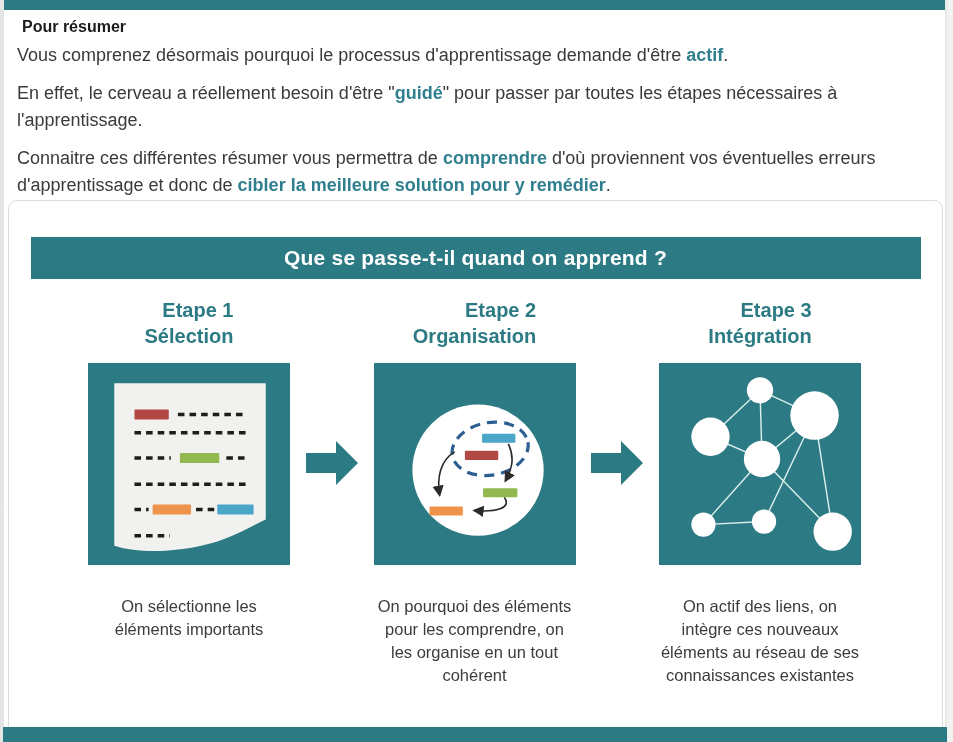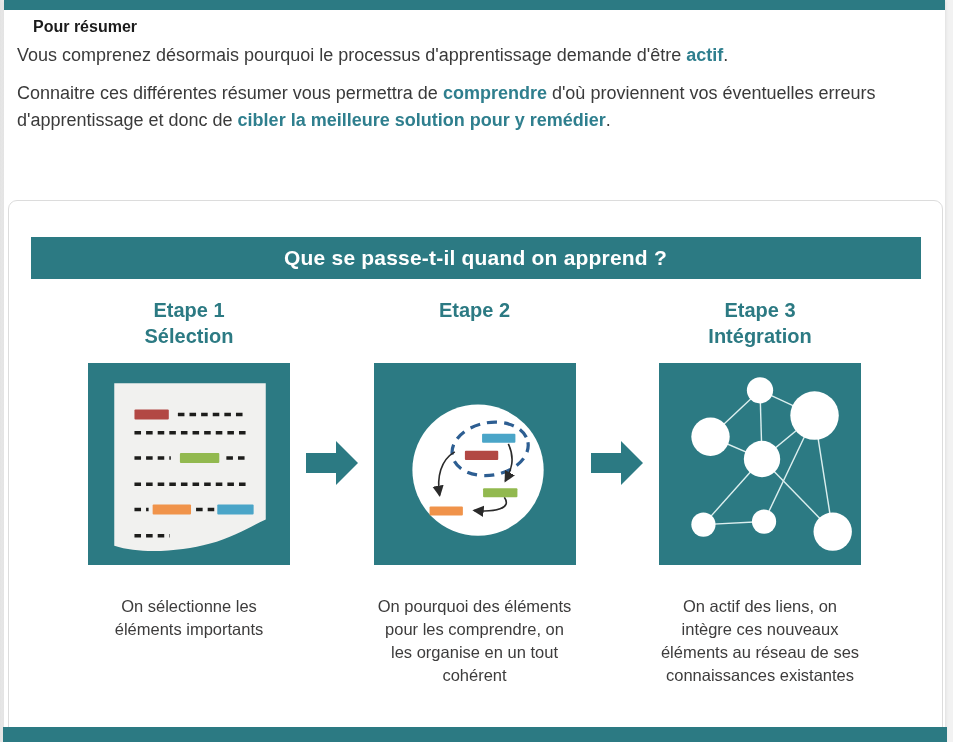--- a/index.html
+++ b/index.html
@@ -15,21 +15,21 @@
     box-shadow:0 0 4px rgba(0,0,0,.12);
   }
   .top-bar{
     position:absolute;left:0;top:0;right:0;height:10px;
     background:var(--teal);
   }
   .summary{
     position:absolute;left:13px;top:18px;width:918px;
   }
   .summary h1{
-    margin:0 0 6px 16px;font-size:16px;font-weight:bold;color:#1b1b1b;
+    margin:0 0 6px 5px;font-size:16px;font-weight:bold;color:#1b1b1b;
   }
   .summary p{
     margin:0 0 11px 0;font-size:18px;line-height:27px;color:var(--body-text);
   }
   .summary .accent{
     color:var(--accent);font-weight:bold;
   }
   .card{
     position:absolute;left:4px;top:200px;width:935px;height:632px;
     background:#fff;border:1px solid var(--card-border);border-radius:9px;
@@ -41,21 +41,21 @@
     font-size:21px;font-weight:bold;line-height:42px;text-align:center;
     letter-spacing:.2px;
   }
   .steps-row{
     margin-top:18px;
     display:flex;justify-content:space-between;align-items:flex-start;
     padding:0 80px 0 78px;
   }
   .step-col{width:204px;display:flex;flex-direction:column;align-items:center;}
   .step-title{
-    text-align:center;color:var(--teal);font-weight:bold;
+    text-align:right;color:var(--teal);font-weight:bold;
     font-size:20px;line-height:26px;height:52px;
   }
   .step-art{width:204px;height:202px;margin-top:14px;display:block;}
   .step-caption{
     margin-top:30px;width:200px;text-align:center;
     font-size:16.5px;line-height:23px;color:var(--caption-text);
   }
   .big-arrow{width:52px;height:44px;margin-top:144px;flex:0 0 auto;}
   .bottom-bar{
     position:absolute;left:-1px;right:-2px;bottom:0;height:15px;
@@ -78,20 +78,21 @@
 </head>
 <body>
 
 <div class="page">
   <div class="top-bar"></div>
 
   <div class="summary">
     <h1>Pour résumer</h1>
     <div>
         <p><span>Vous comprenez désormais pourquoi le processus d'apprentissage demande d'être </span><span class="accent">actif</span><span>.</span></p>
+        <p><span>En effet, le cerveau a réellement besoin d'être "</span><span class="accent">guidé</span><span>" pour passer par toutes les étapes nécessaires à l'apprentissage.</span></p>
         <p><span>Connaitre ces différentes résumer vous permettra de </span><span class="accent">comprendre</span><span> d'où proviennent vos éventuelles erreurs d'apprentissage et donc de </span><span class="accent">cibler la meilleure solution pour y remédier</span><span>.</span></p>
       </div>
   </div>
 
   <div class="card">
     <div class="card-header">Que se passe-t-il quand on apprend ?</div>
 
     <div class="steps-row">
 
       <div class="step-col">
@@ -118,20 +119,21 @@
         <div class="step-caption">On sélectionne les éléments importants</div>
       </div>
 
       <svg class="big-arrow" viewBox="0 0 52 44">
         <path class="block-arrow" d="M0 12 H30 V0 L52 22 L30 44 V32 H0 Z"></path>
       </svg>
 
       <div class="step-col">
         <div class="step-title">
           <div>Etape 2</div>
+          <div>Organisation</div>
         </div>
         <svg class="step-art" viewBox="0 0 200 200">
           <defs>
             <marker id="ah" markerWidth="9" markerHeight="9" refX="6" refY="3.5" orient="auto">
               <path d="M0 0 L7 3.5 L0 7 Z" fill="#2a2a2a"></path>
             </marker>
           </defs>
           <rect class="sq" x="0" y="0" width="200" height="200"></rect>
           <circle class="bubble" cx="103" cy="106" r="65"></circle>
           <ellipse class="dashed-ellipse" cx="115" cy="85" rx="38" ry="26" transform="rotate(-10 115 85)"></ellipse>

